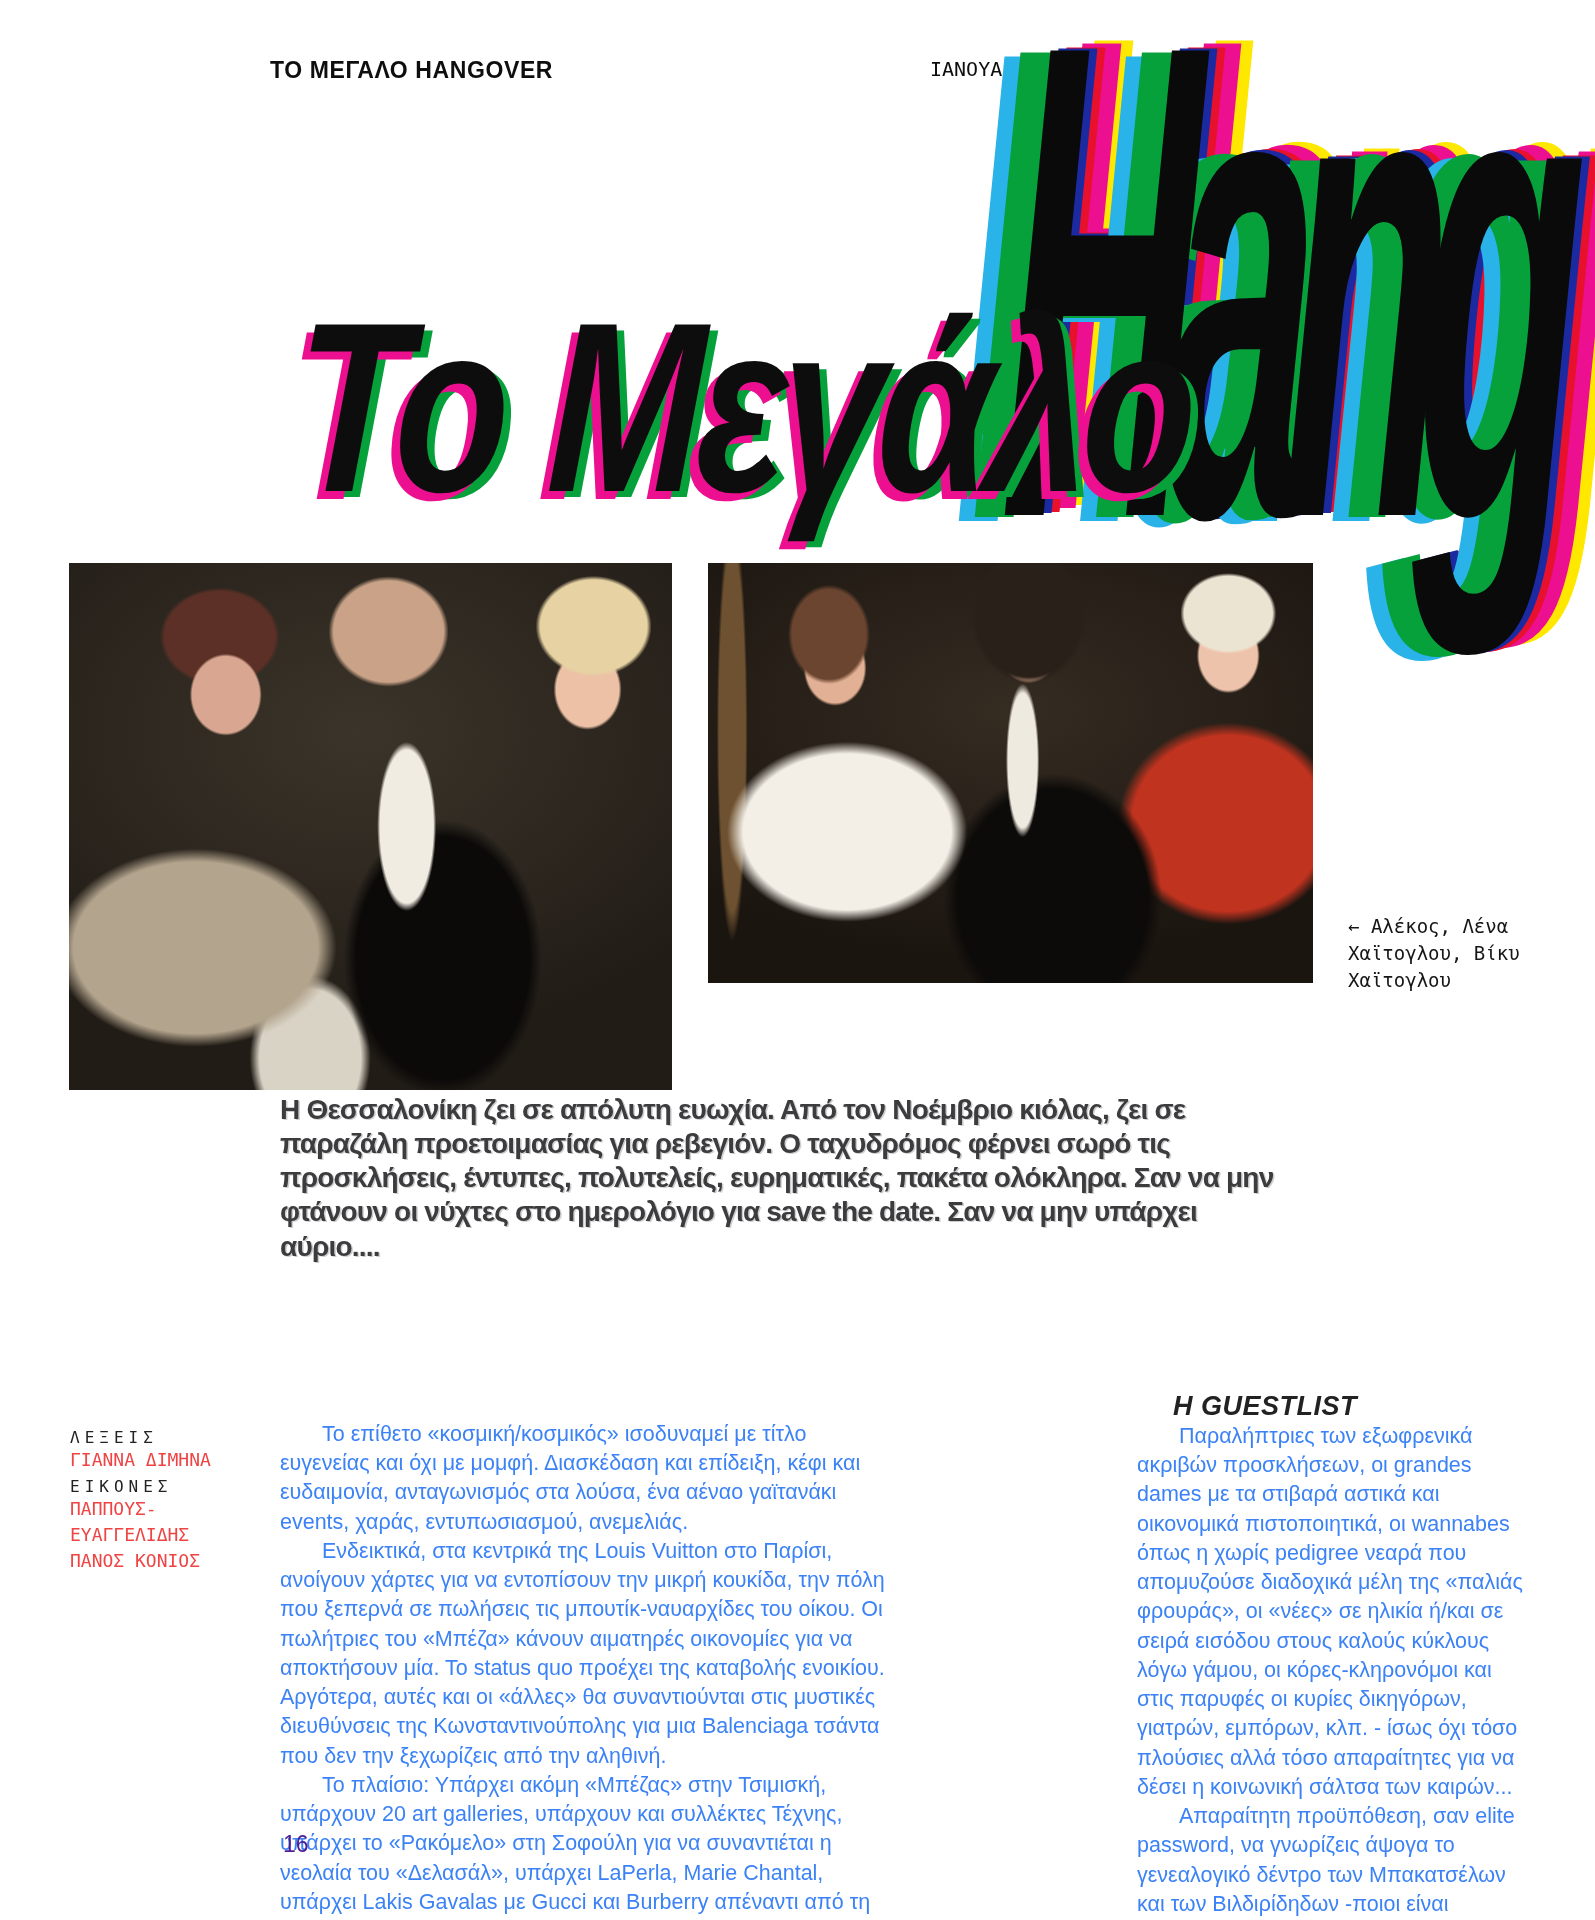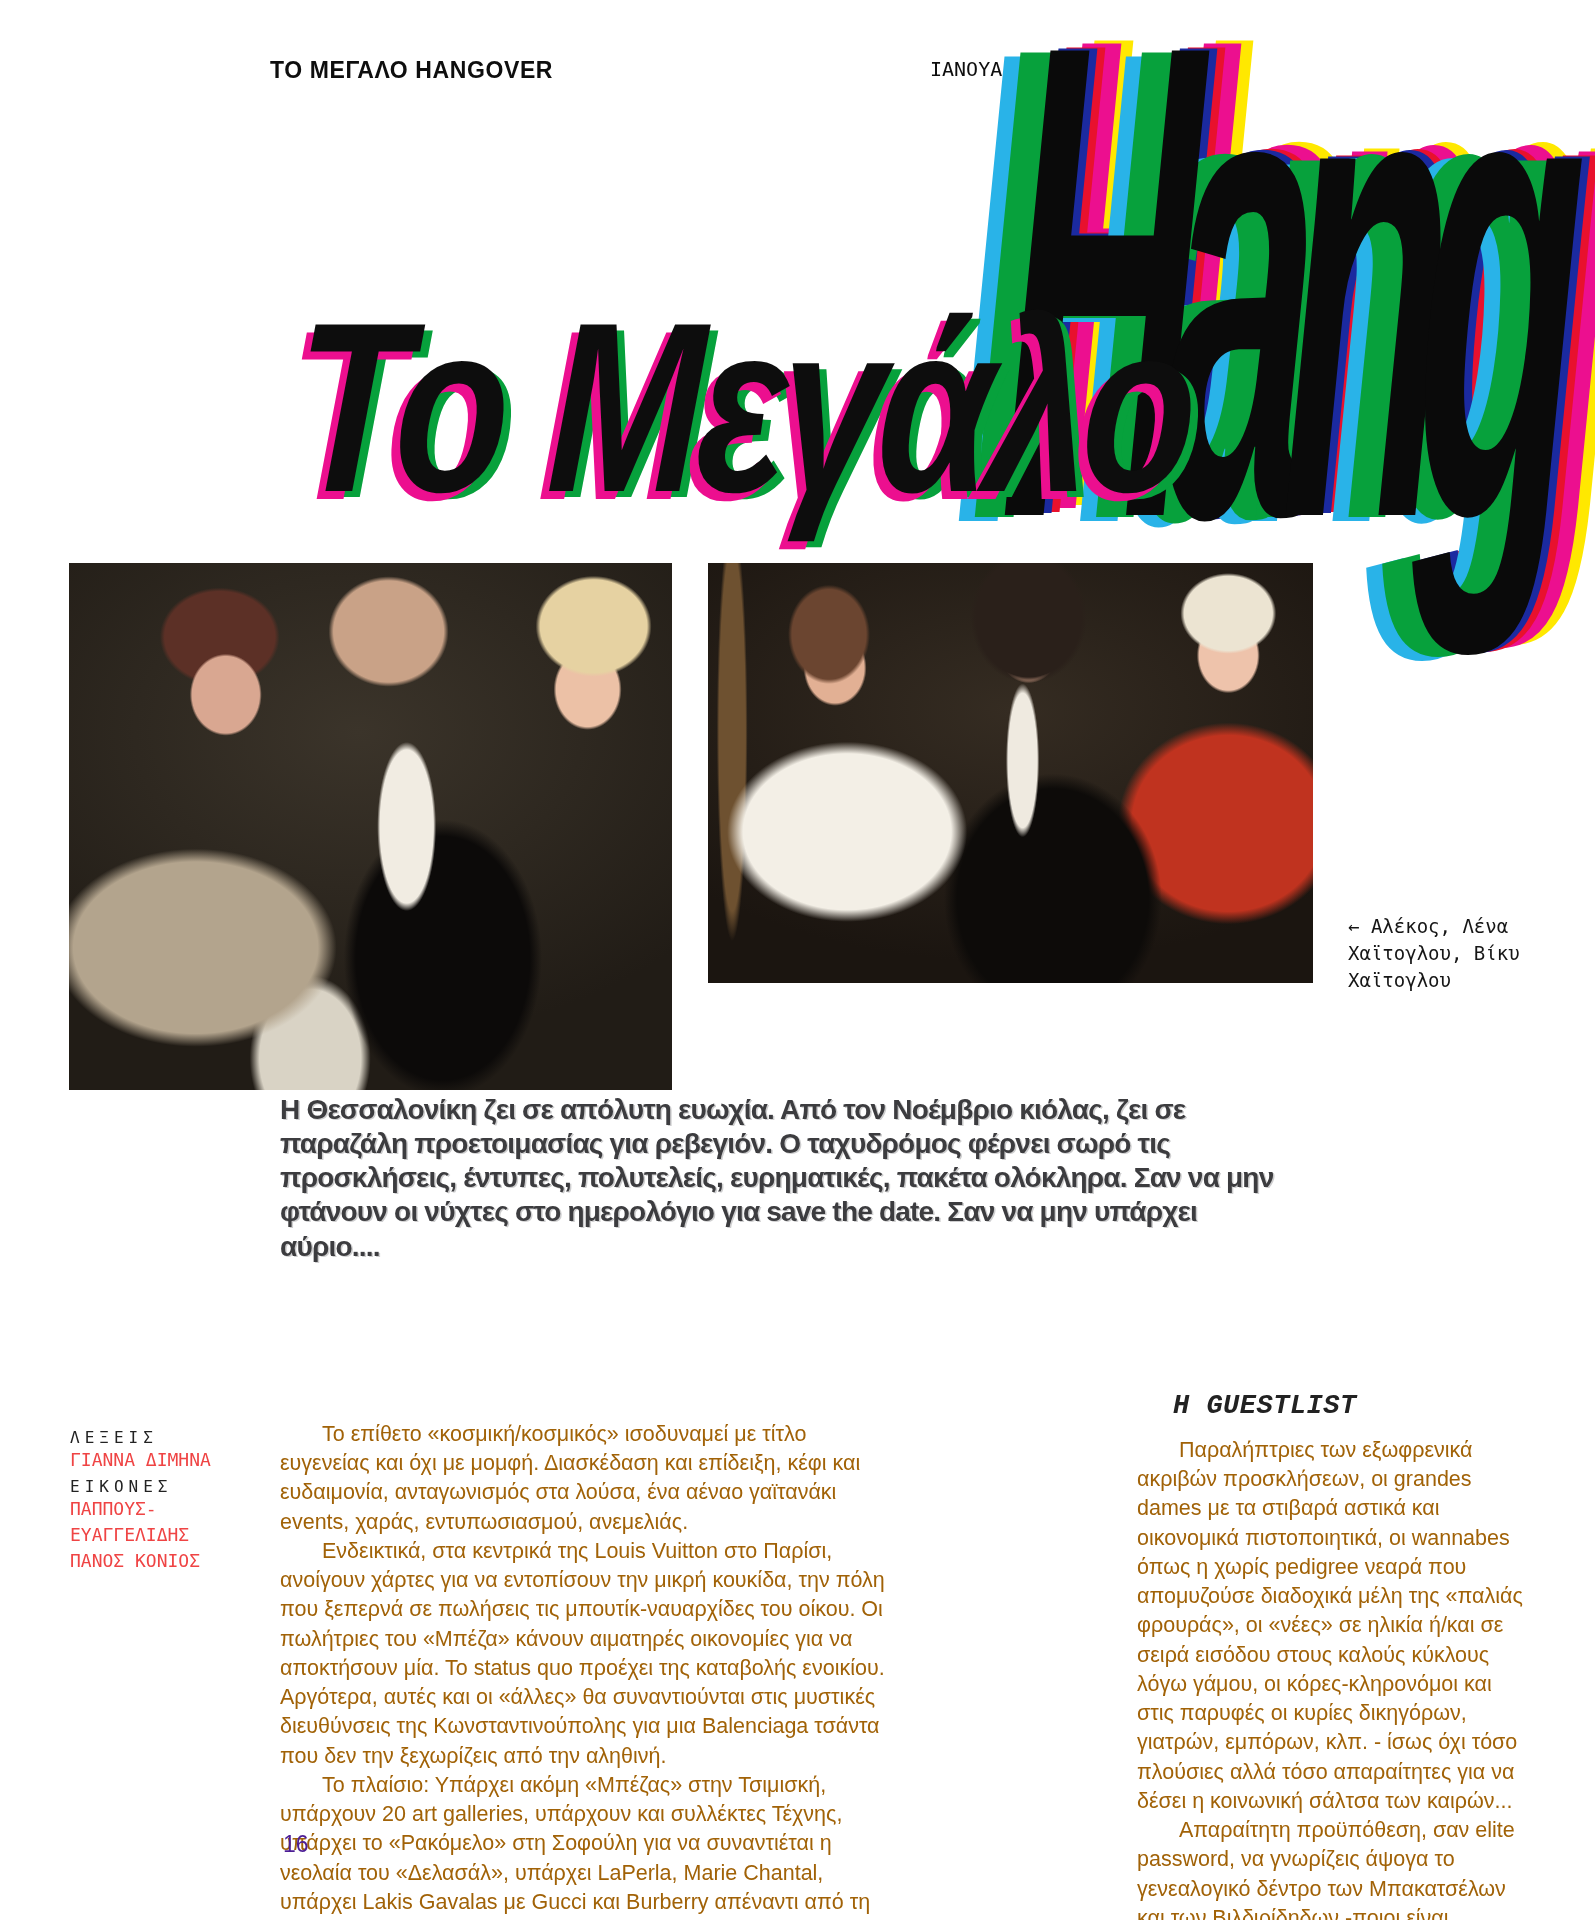--- a/index.html
+++ b/index.html
@@ -91,26 +91,26 @@
   .credits .label{
     font-family:"DejaVu Sans Mono", monospace; font-size:16px; letter-spacing:5px;
     color:#222; margin-top:4px;
   }
   .credits .name{
     font-family:"DejaVu Sans Mono", monospace; font-size:18px; line-height:26px; color:#ef4444;
   }
   
   .body-col{position:absolute; left:280px; top:1420px; width:618px;}
   .body-col p, .guest-col p{
-    margin:0; font-size:21.5px; line-height:1.36; color:#a16207; text-indent:42px;
+    margin:0; font-size:21.5px; line-height:1.36; color:#3b82f6; text-indent:42px;
   }
   .guest-col{position:absolute; left:1137px; top:1391px; width:390px;}
   .guest-col h3{
-    margin:0 0 15px 36px; font-style:italic; font-weight:700; font-size:27px;
-    letter-spacing:0.5px; color:#222;font-family:Liberation Mono, monospace;
+    margin:0 0 0 36px; font-style:italic; font-weight:700; font-size:27px;
+    letter-spacing:0.5px; color:#222;
   }
   
   .page-number{
     position:absolute; left:283px; top:1831px;
     font-weight:400; font-size:23px; color:#4c1d95;
   }
 </style>
 </head>
 <body>
 

